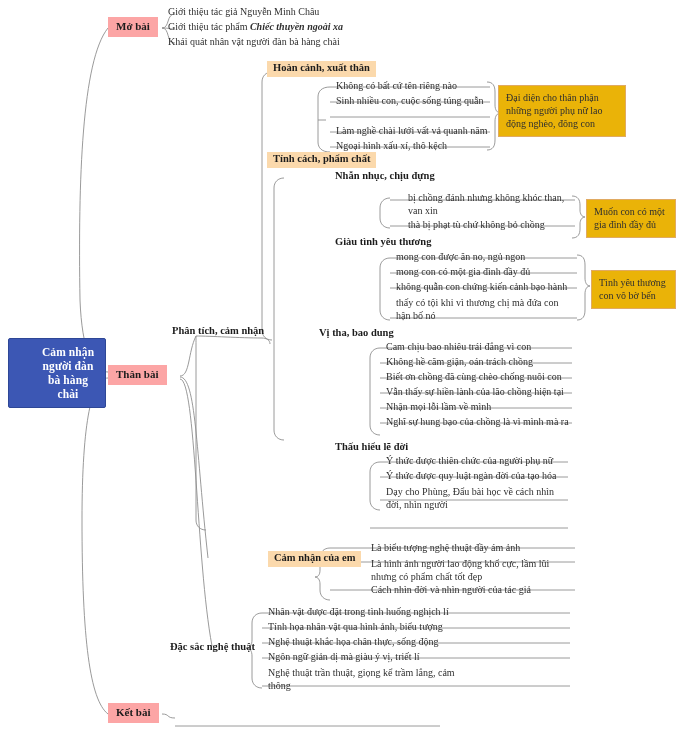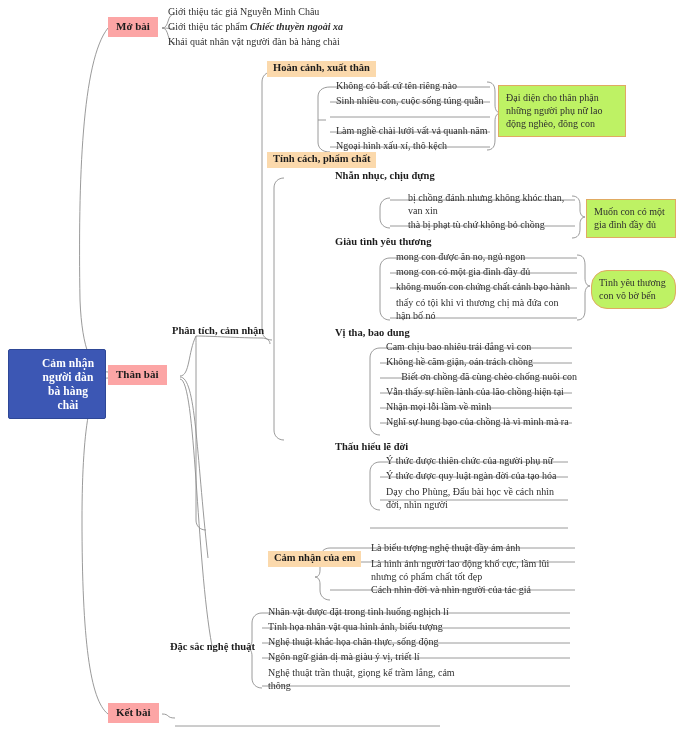--- a/index.html
+++ b/index.html
@@ -81,21 +81,21 @@
   }
   .leaf.two {
     line-height: 1.3;
   }
   .leaf i {
     font-weight: bold;
     font-style: italic;
   }
   
   .callout {
-    background: #bef264;
+    background: #eab308;
     border: 1px solid #e0aa62;
     font-size: 10px;
     color: #2f2f2f;
     padding: 5px 7px 6px 7px;
     line-height: 1.3;
     box-sizing: border-box;
   }
 </style>
 </head>
 <body>
@@ -180,21 +180,21 @@
       <path d="M262,628 L570,628"></path>
       <path d="M262,643 L570,643"></path>
       <path d="M262,658 L570,658"></path>
       <path d="M262,686 L570,686"></path>
 
       <path d="M162,714 C170,714 166,718 175,718"></path>
       <path d="M175,726 L440,726"></path>
     </g>
   </svg>
 
-  <div class="node root" style="left:8px; top:349px;padding-left:28px;">
+  <div class="node root" style="left:8px; top:338px;padding-left:28px;">
     <span>Cảm nhận người đàn bà hàng chài</span>
   </div>
 
   <div class="node teal" style="left:108px; top:17px;">
     <span>Mở bài</span>
   </div>
 
   <div class="node leaf" style="left:165px; top:5px; width:250px;">
     <span>Giới thiệu tác giả Nguyễn Minh Châu</span>
   </div>
@@ -254,39 +254,39 @@
   <div class="node plainbold" style="left:333px; top:236px;">
     <span>Giàu tình yêu thương</span>
   </div>
   <div class="node leaf" style="left:393px; top:250px; width:180px;">
     <span>mong con được ăn no, ngủ ngon</span>
   </div>
   <div class="node leaf" style="left:393px; top:265px; width:180px;">
     <span>mong con có một gia đình đầy đủ</span>
   </div>
   <div class="node leaf" style="left:393px; top:280px; width:182px;">
-    <span>không muốn con chứng chất cảnh bạo hành</span>
+    <span>không quẫn con chứng kiến cảnh bạo hành</span>
   </div>
   <div class="node leaf two" style="left:393px; top:295px; width:182px;">
     <span>thấy có tội khi vì thương chị mà đứa con hận bố nó</span>
   </div>
-  <div class="node callout" style="left:591px; top:270px; width:85px;border-radius:16px;">
+  <div class="node callout" style="left:591px; top:270px; width:85px;">
     <span>Tình yêu thương con vô bờ bến</span>
   </div>
 
-  <div class="node plainbold" style="left:333px; top:327px;">
+  <div class="node plainbold" style="left:317px; top:327px;">
     <span>Vị tha, bao dung</span>
   </div>
   <div class="node leaf" style="left:383px; top:340px; width:195px;">
     <span>Cam chịu bao nhiêu trái đắng vì con</span>
   </div>
   <div class="node leaf" style="left:383px; top:355px; width:195px;">
     <span>Không hề căm giận, oán trách chồng</span>
   </div>
-  <div class="node leaf" style="left:383px; top:370px; width:196px;text-align:right;">
+  <div class="node leaf" style="left:383px; top:370px; width:196px;">
     <span>Biết ơn chồng đã cùng chèo chống nuôi con</span>
   </div>
   <div class="node leaf" style="left:383px; top:385px; width:196px;">
     <span>Vẫn thấy sự hiền lành của lão chồng hiện tại</span>
   </div>
   <div class="node leaf" style="left:383px; top:400px; width:195px;">
     <span>Nhận mọi lỗi lầm về mình</span>
   </div>
   <div class="node leaf" style="left:383px; top:415px; width:196px;">
     <span>Nghĩ sự hung bạo của chồng là vì mình mà ra</span>

